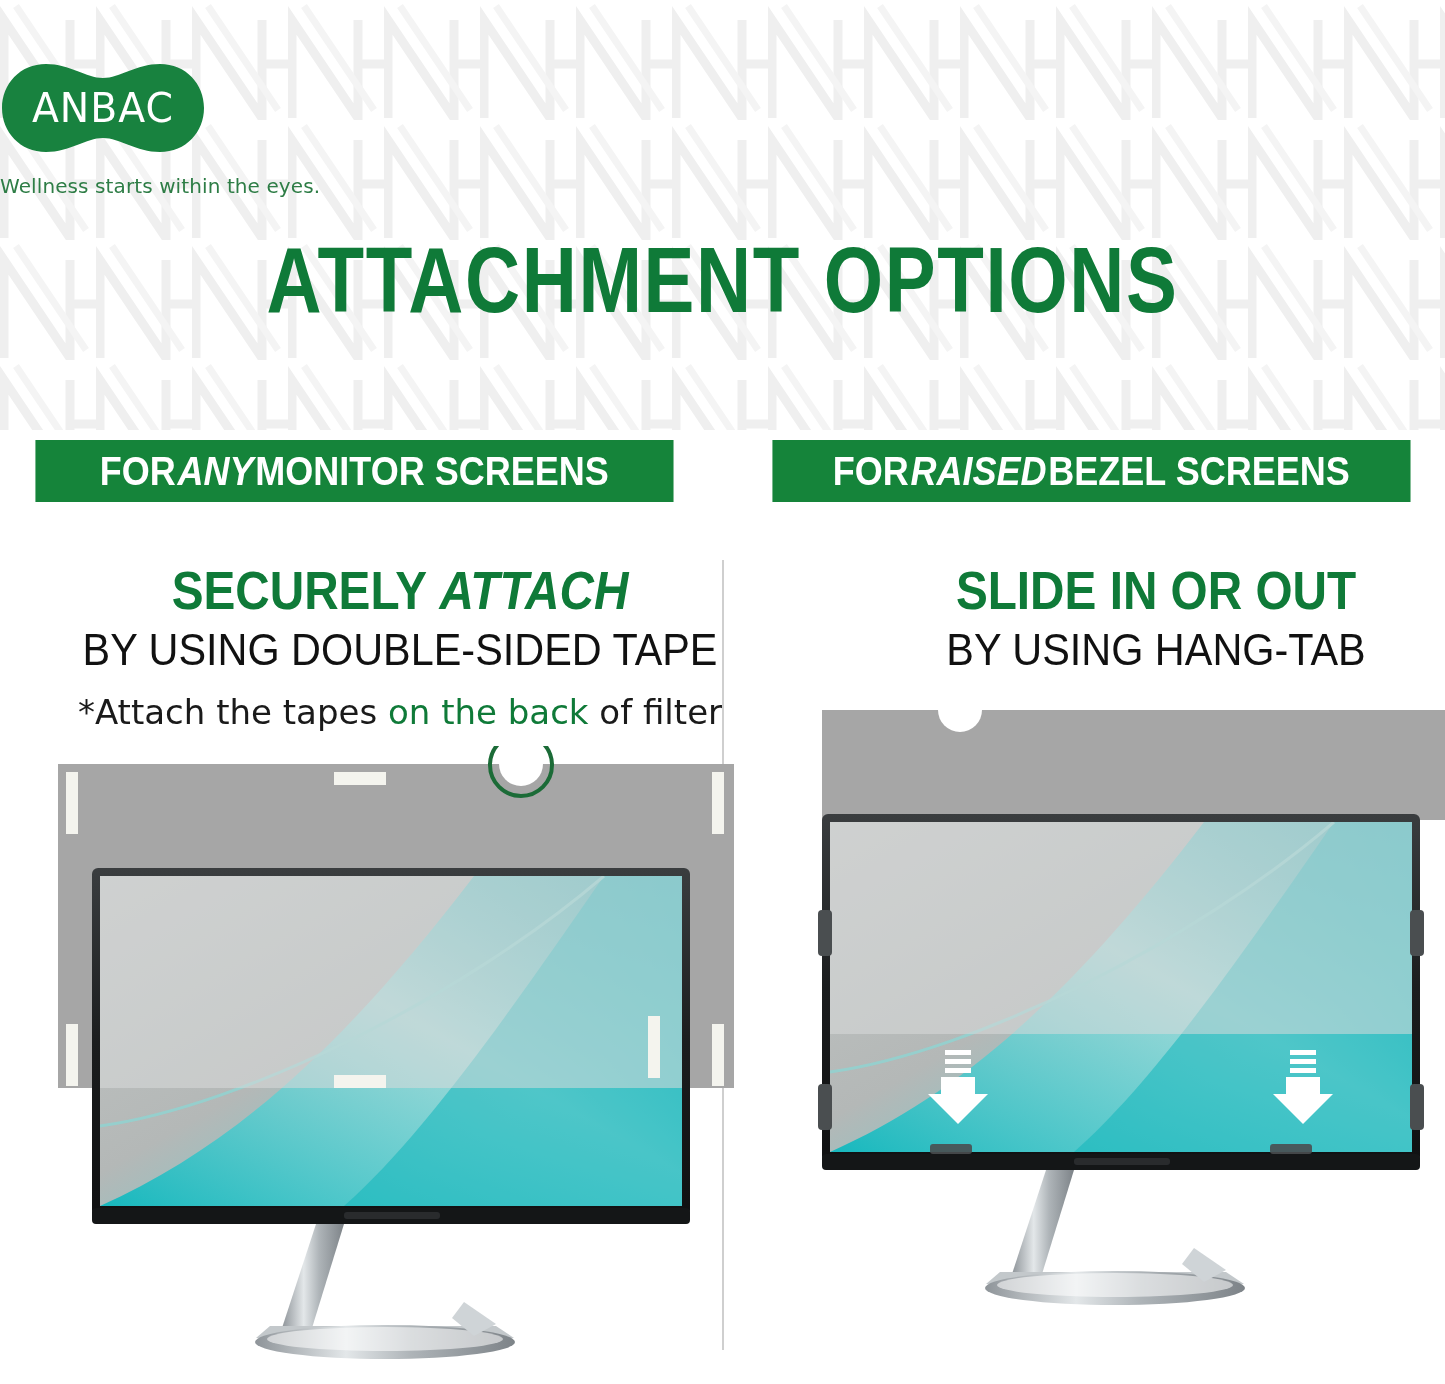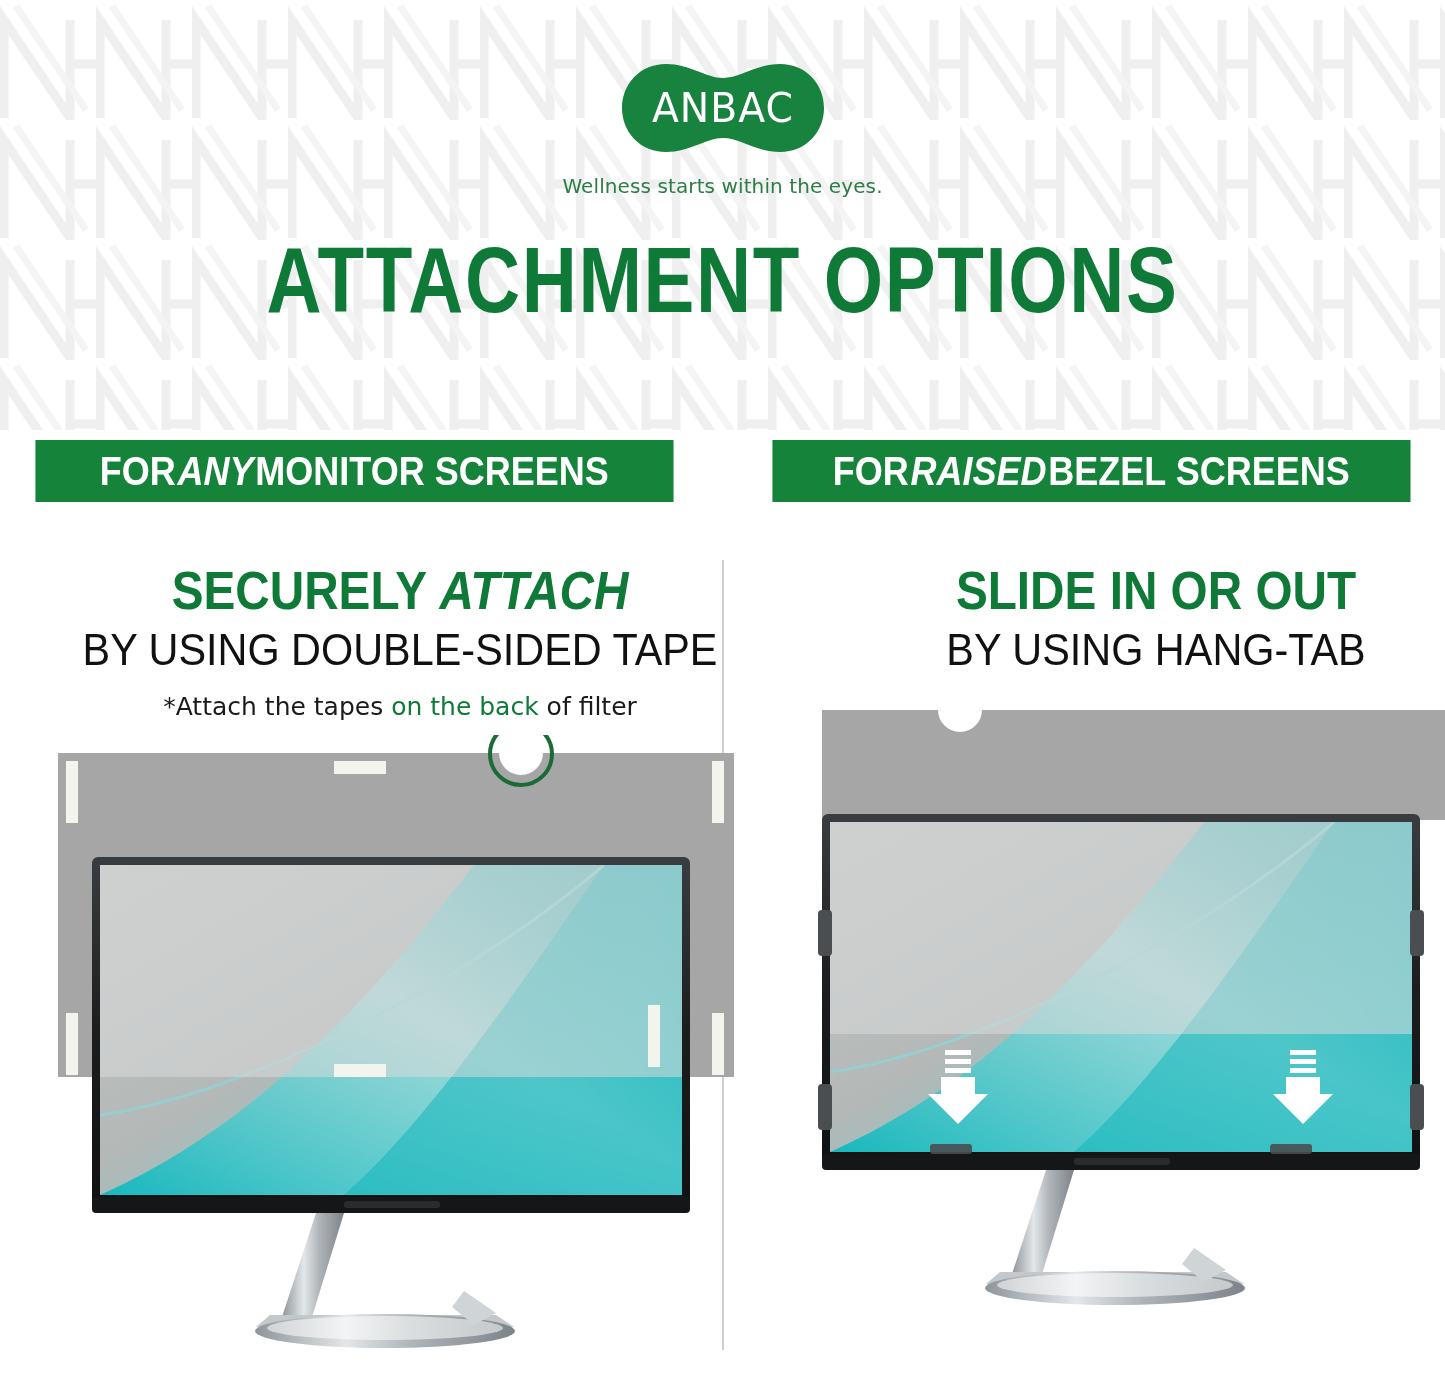--- a/index.html
+++ b/index.html
@@ -15,21 +15,21 @@
   
   #bg-pattern {
     position:absolute; left:0; top:0; width:1445px; height:1384px;
     z-index:0;
   }
 
   
   #header {
     position:absolute; left:0; top:0; width:1445px; height:200px;
     z-index:3;
-    display:flex; flex-direction:column; align-items:center;
+    display:flex; flex-direction:column; 
   }
   #logo-mark {
     position:relative;
     width:206px; height:92px;
     margin-top:62px;
     display:flex; align-items:center; justify-content:center;
   }
   #logo-mark svg { position:absolute; left:0; top:0; }
   #logo-wordmark {
     position:relative; z-index:2;
@@ -109,21 +109,21 @@
     font-size:45px;
     line-height:56px;
     font-weight:400;
     font-family:"Liberation Sans Narrow","Liberation Sans", sans-serif;
     transform:scaleX(0.92);
     white-space:nowrap;
   }
   .head-note {
     margin-top:14px;
     color:#1a1a1a;
-    font-size:25px;
+    font-size:34px;
     font-family:"DejaVu Sans", sans-serif;
     white-space:nowrap;
   }
   .head-note .hl { color:#0f7a38; }
 
   
   .illus { position:relative; width:722px; height:620px; margin-top:14px; }
   .illus svg { position:absolute; left:0; top:0; }
 </style>
 </head>

